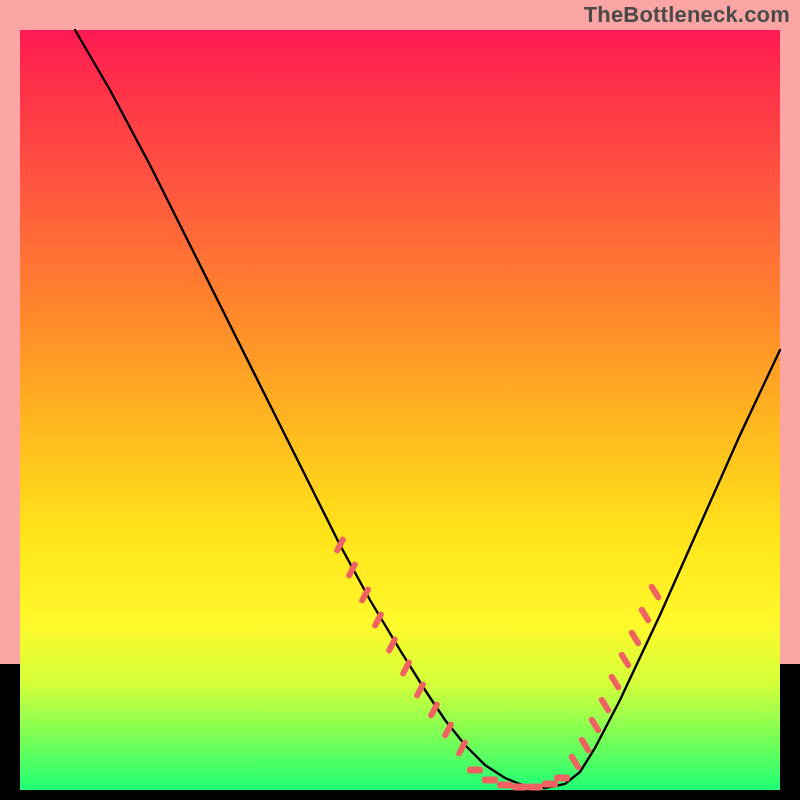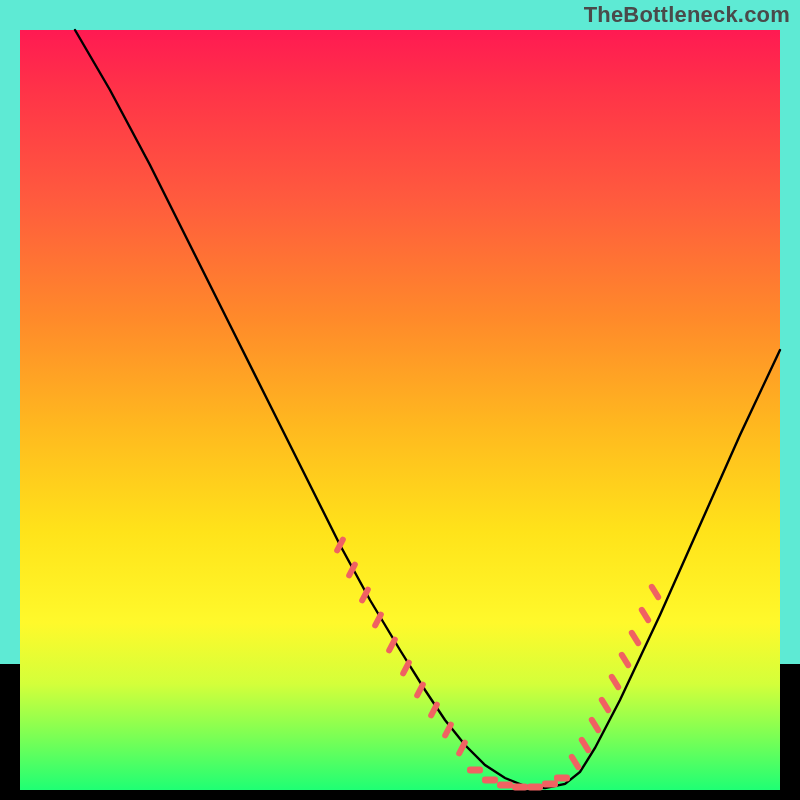--- a/index.html
+++ b/index.html
@@ -9,21 +9,21 @@
     height: 800px;
     background: #000;
     overflow: hidden;
   }
   .frame {
     position: absolute;
     left: 0;
     top: 0;
     width: 800px;
     height: 664px;
-    background: #5eead4;
+    background: #fca5a5;
   }
   .plot {
     position: absolute;
     left: 20px;
     top: 30px;
     width: 760px;
     height: 760px;
     
     background: linear-gradient(to bottom,
       #ff1a52 0%,

